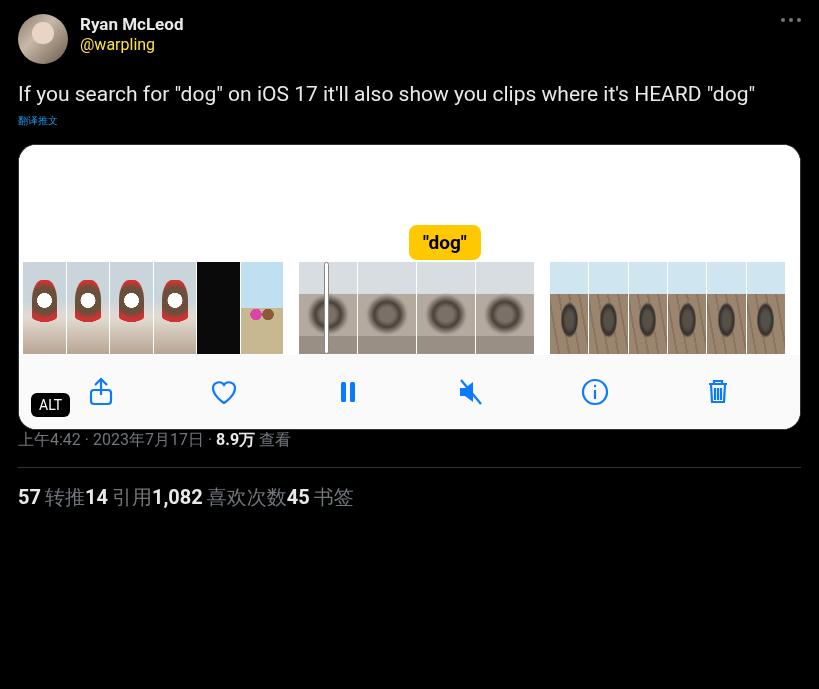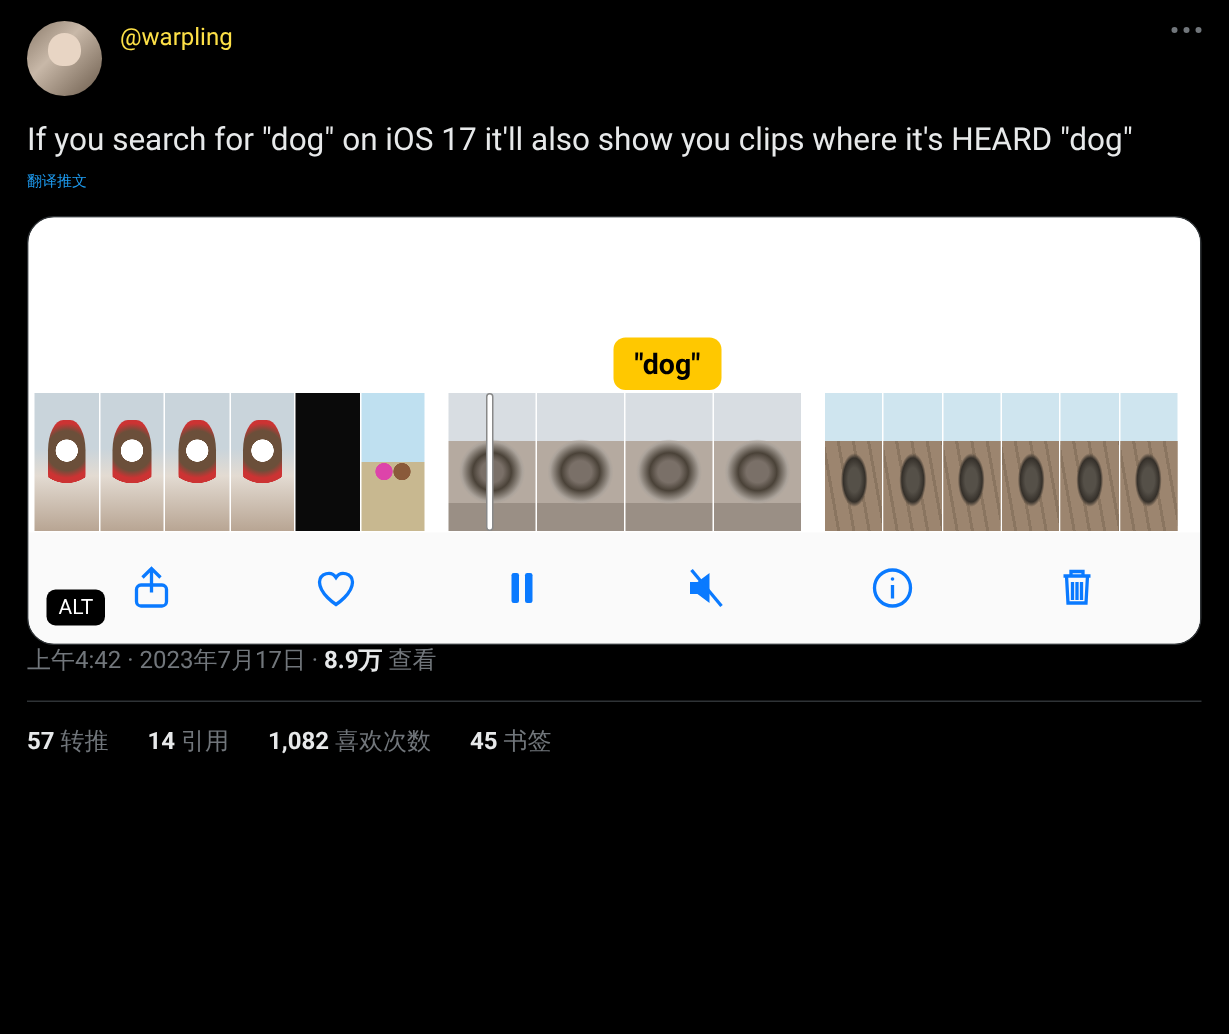--- a/index.html
+++ b/index.html
@@ -84,32 +84,33 @@
   .alt-badge{
     position:absolute; left:12px; bottom:12px; background:#000; color:#fff;
     font-size:14px; font-weight:400; padding:4px 8px; border-radius:6px;
   }
   .meta{
     color:#71767b; font-size:16px;
   }
   .meta .views-n{ color:#e7e9ea; font-weight:700;}
   .divider{ height:1px; background:#2f3336; margin-top:16px;}
   .stats{
-    display:flex; gap:26px; padding:16px 0 0 0; font-size:16px; color:#71767b;
+    display:flex; padding:16px 0 0 0; font-size:20px; color:#71767b;
   }
   .stats .n{ color:#e7e9ea; font-weight:700; margin-right:4px;}
 </style>
 </head>
 <body>
 
 <div class="tweet">
 
   <div class="header">
     <div class="avatar"></div>
     <div class="names">
+      <div class="display-name">Ryan McLeod</div>
       <div class="handle">@warpling</div>
     </div>
     <div class="more">
       <span></span>
         <span></span>
         <span></span>
     </div>
   </div>
 
   <div class="body-text">If you search for "dog" on iOS 17 it'll also show you clips where it's HEARD "dog"</div>

